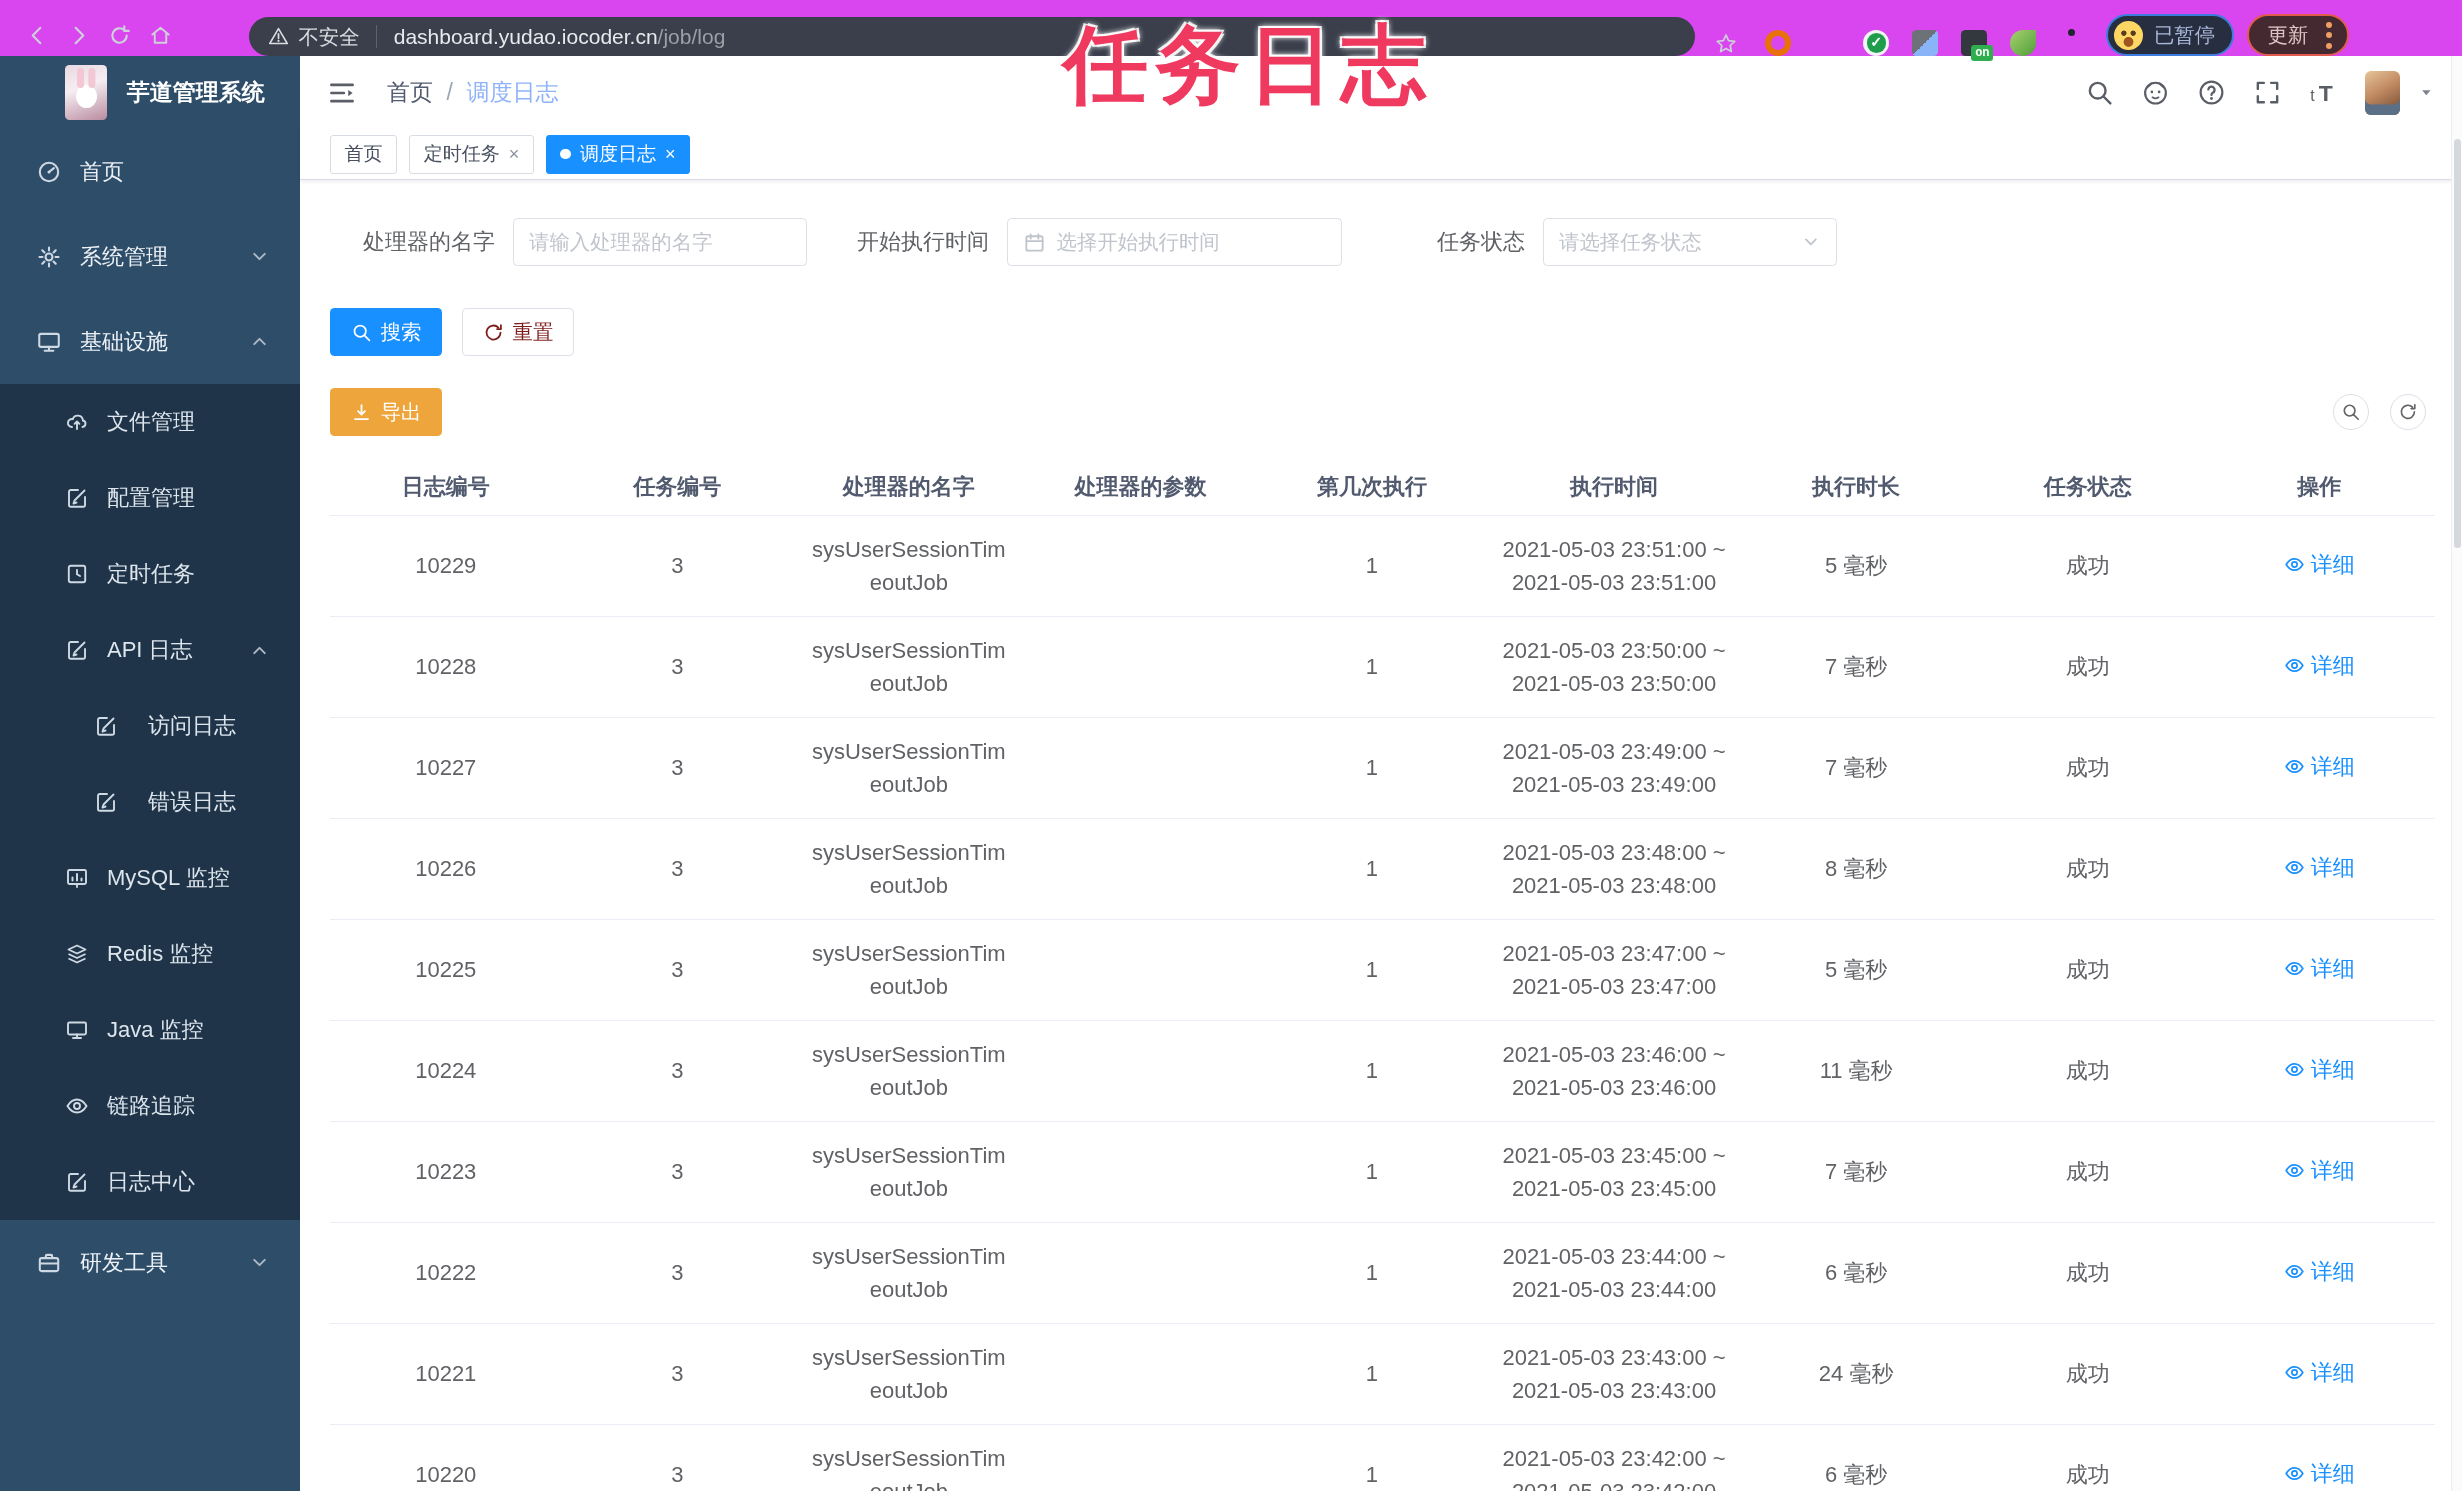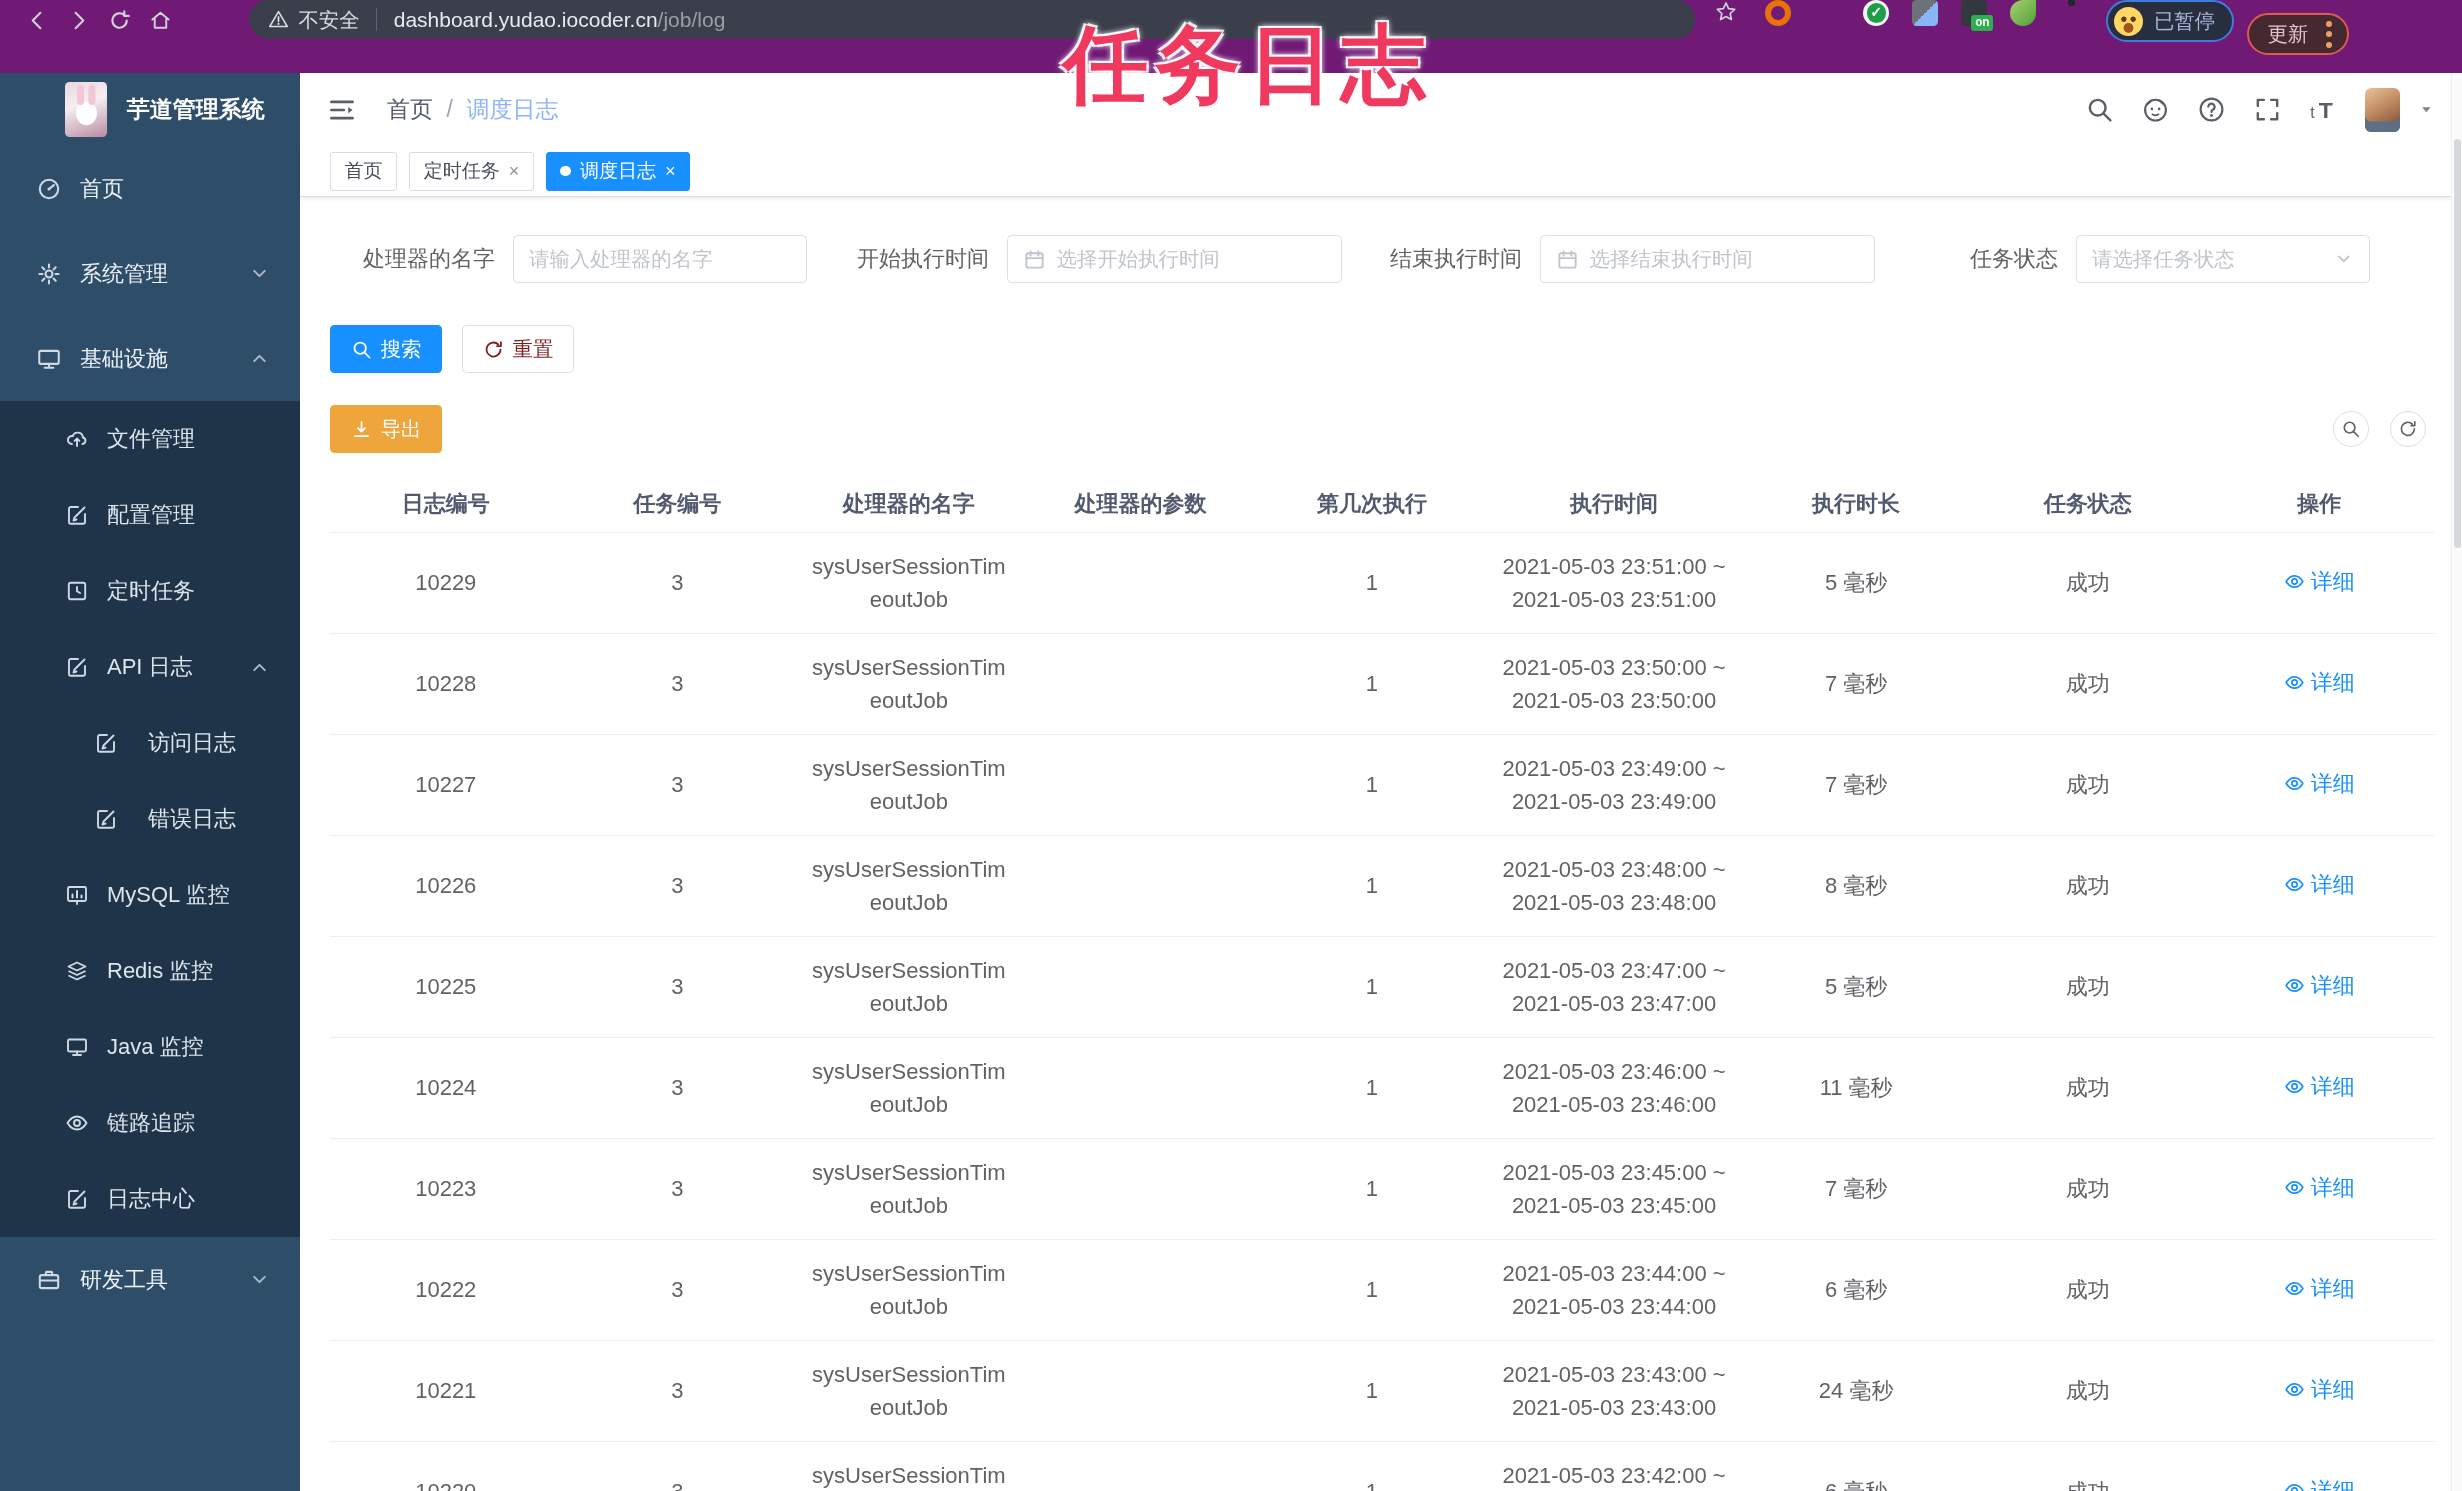--- a/index.html
+++ b/index.html
@@ -1,21 +1,21 @@
 <!DOCTYPE html>
 <html style="font-size:12px"><head>
 <meta charset="utf-8">
 <style>
 * { margin:0; padding:0; box-sizing:border-box; }
 html,body { width:2462px; height:1491px; overflow:hidden; }
 body { font-family:"Liberation Sans", sans-serif; background:#fff; position:relative; }
 svg { display:block; }
 
 
-.browser-bar { height:73px; background:#701a75; display:flex; align-items:flex-start; padding:0 16.7px; position:relative; z-index:10; }
+.browser-bar { height:56px; background:#d946ef; display:flex; align-items:flex-end; padding:0 16.7px; position:relative; z-index:10; }
 .nav-btn { width:41px; height:41px; border-radius:50%; display:flex; align-items:center; justify-content:center; color:#cdd1d9; flex:0 0 auto; }
 .url-bar { width:1446px; height:39px; margin-left:68px; background:#3a3f4b; border-radius:19.7px; display:flex; align-items:center; padding:0 19.7px; color:#dadce0; flex:0 0 auto; }
 .url-bar .sec-label { font-size:20.4px; margin-left:9px; color:#dadce0; }
 .url-divider { width:0.8px; height:23px; background:#5f6368; margin:0 16.7px; }
 .url-text { font-size:21px; color:#e8eaed; white-space:nowrap; }
 .url-text .path { color:#9aa0a6; }
 .star-btn { margin-left:19.7px; color:#cdd1d9; }
 .ext-area { display:flex; align-items:center; gap:23px; margin-left:27px; }
 .ext { width:26px; height:26px; position:relative; flex:0 0 auto; }
 .ext-ring { border-radius:50%; border:6.8px solid #e8710a; }
@@ -471,29 +471,20 @@
         </div>
         <div class="fgroup mg2">
           <span class="flabel">开始执行时间</span>
           <div class="fbox w2">
             <svg class="cal" viewBox="0 0 30 30" width="23" height="23">
                 <use href="#i-calendar"></use>
               </svg>
             <span class="ph">选择开始执行时间</span>
           </div>
         </div>
-        <div class="fgroup mg3">
-          <span class="flabel">结束执行时间</span>
-          <div class="fbox w3">
-            <svg class="cal" viewBox="0 0 30 30" width="23" height="23">
-                <use href="#i-calendar"></use>
-              </svg>
-            <span class="ph">选择结束执行时间</span>
-          </div>
-        </div>
         <div class="fgroup mg4">
           <span class="flabel">任务状态</span>
           <div class="fbox w4">
             <span class="ph">请选择任务状态</span>
             <svg class="sel-chev" viewBox="0 0 26 26" width="19.7" height="19.7">
                 <use href="#i-chev-down"></use>
               </svg>
           </div>
         </div>
       </div>

